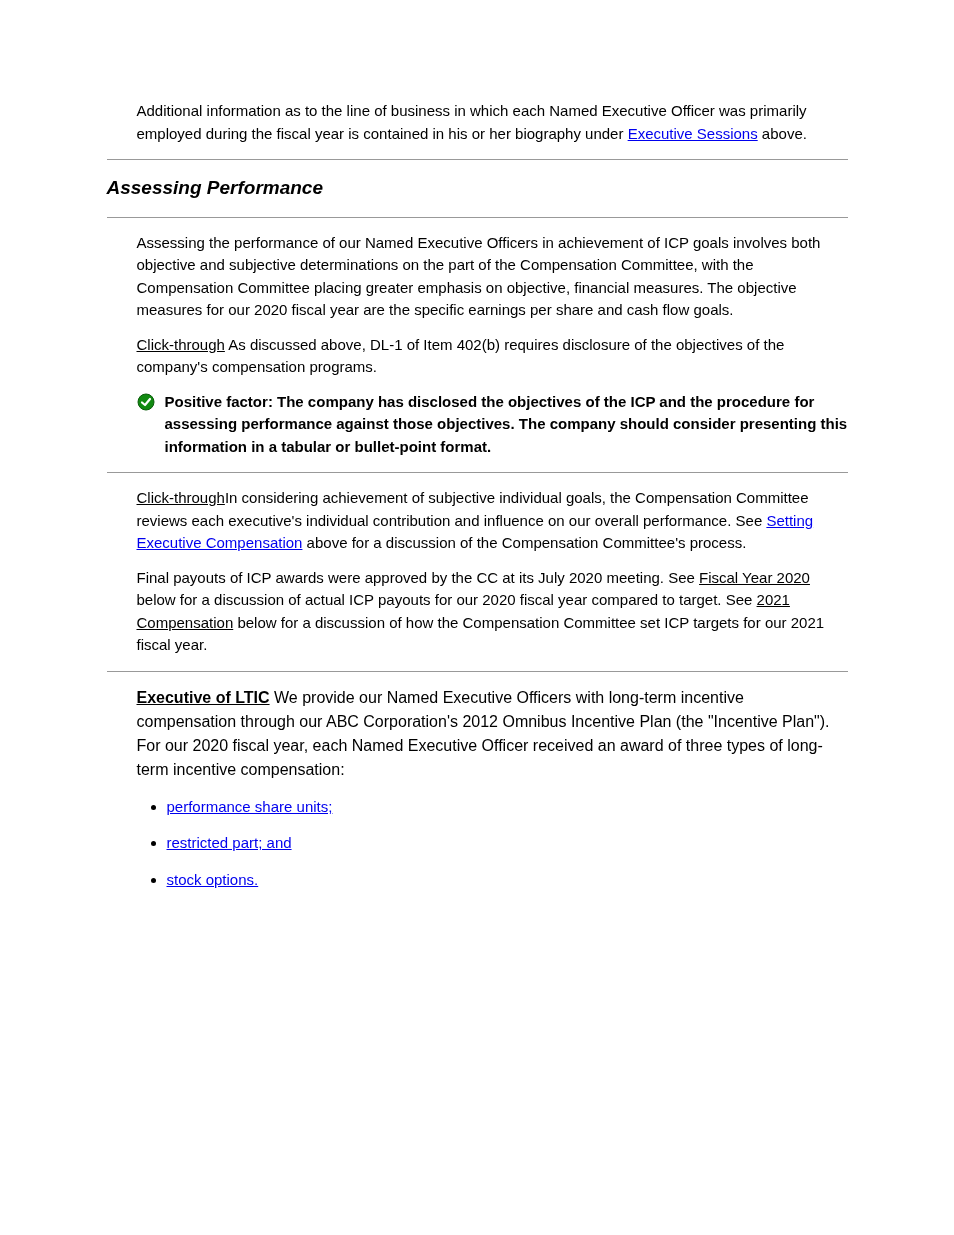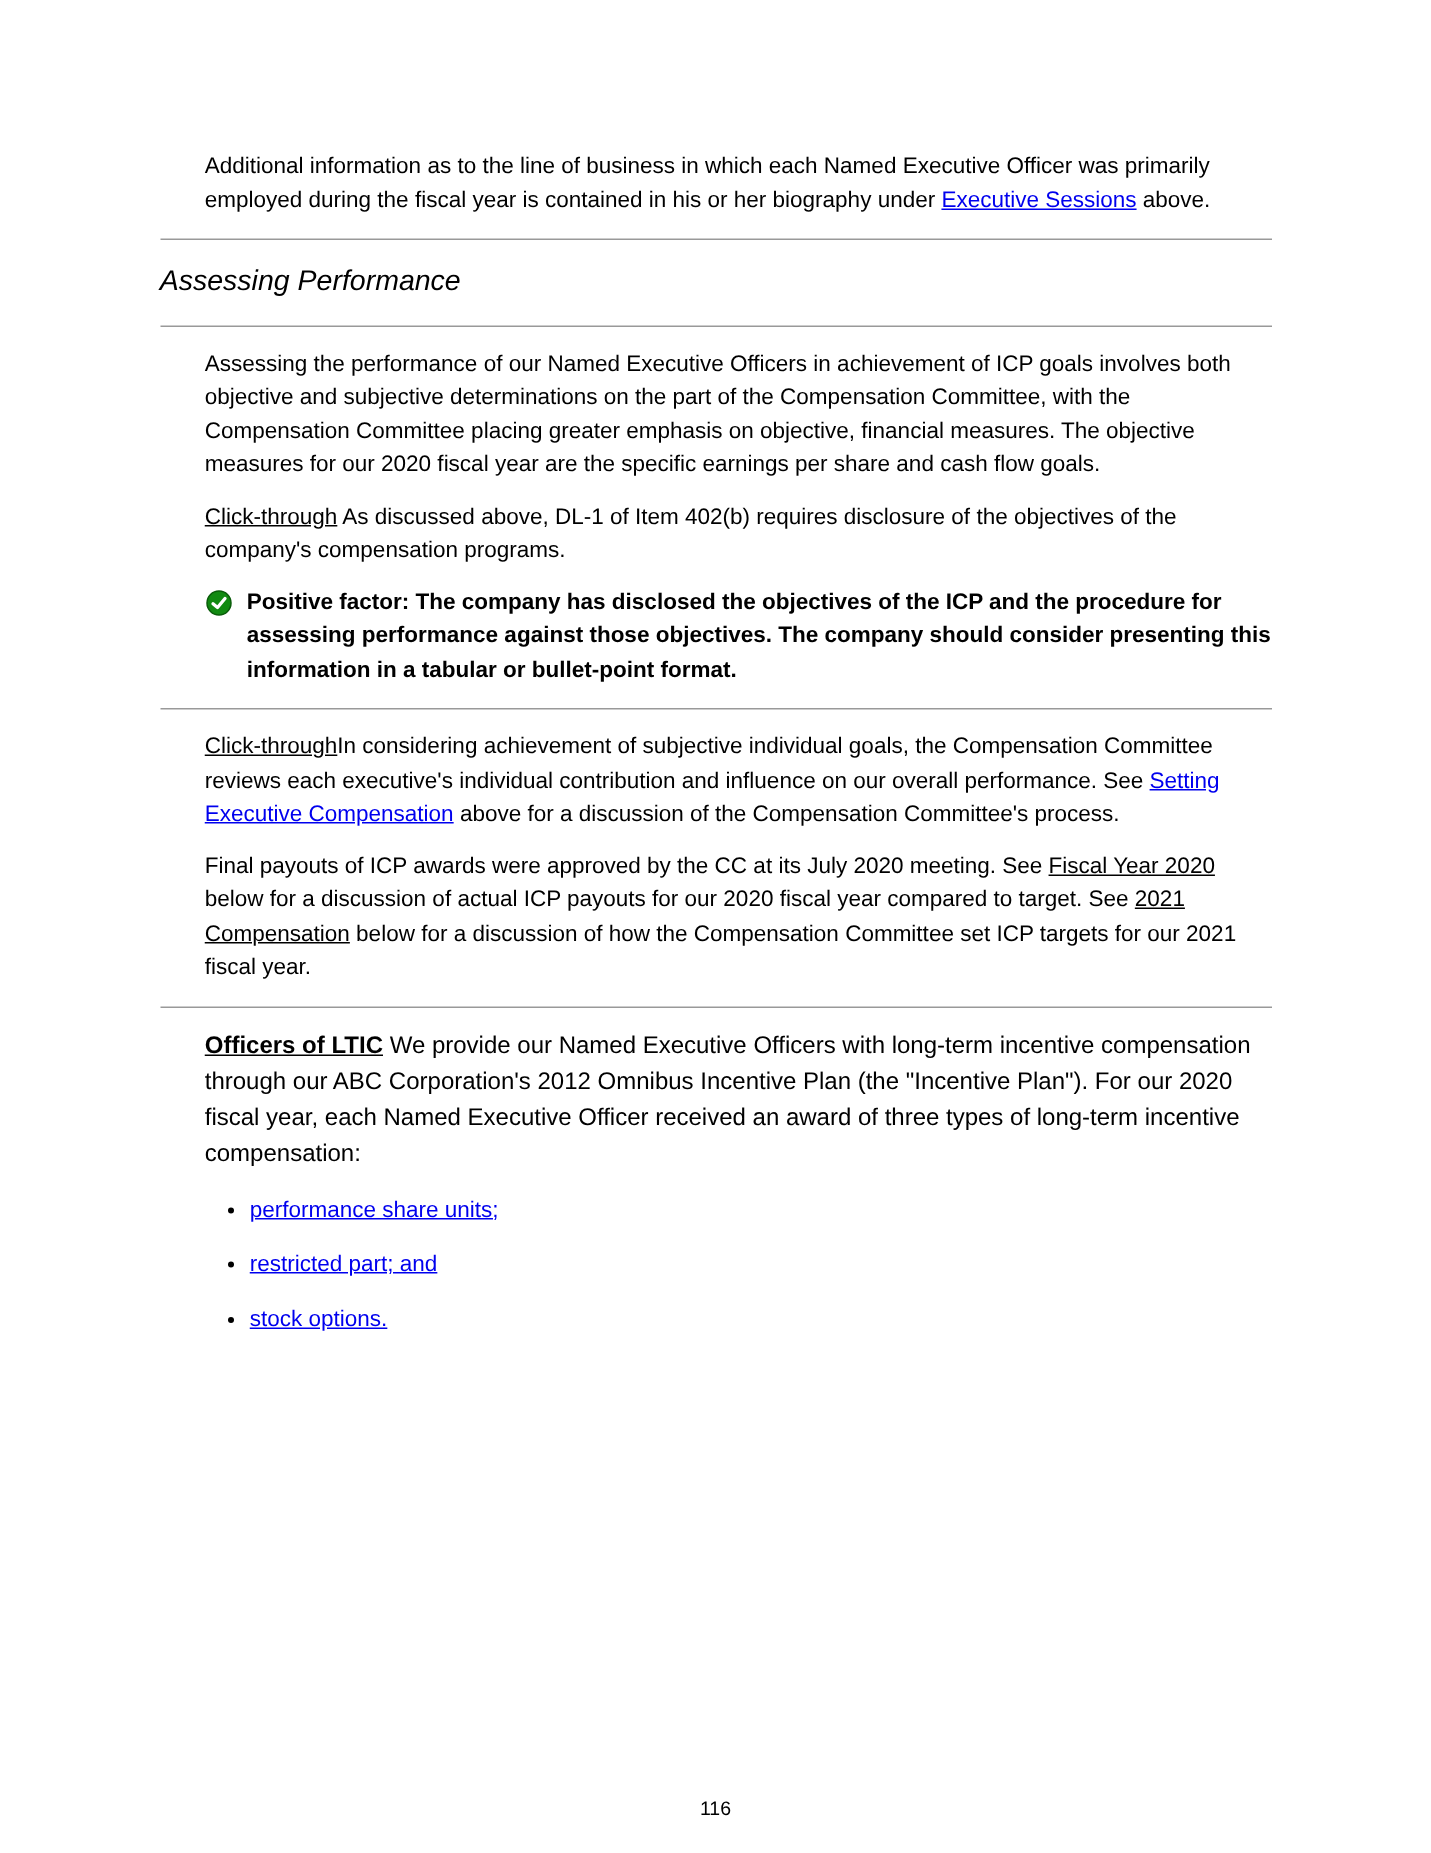--- a/index.html
+++ b/index.html
@@ -28,21 +28,21 @@
     color: #000;
     margin-top: 44px;
   }
   hr.sep {
     border: none;
     border-top: 1px solid #999;
     margin: 14px 0 14px 0;
   }
   .heading {
     font-style: italic;
-    font-weight: normal;
+    font-weight: bold;
     font-size: 19px;
     margin: 8px 0 0 0;
   }
   .indent {
     padding-left: 30px;
   }
   .check-row {
     display: flex;
     align-items: flex-start;
     gap: 10px;
@@ -116,23 +116,22 @@
 
 
   <p class="indent">
     <span>Final payouts of ICP awards were approved by the CC at its July 2020 meeting. See </span><span class="uline">Fiscal Year 2020</span><span> below for a discussion of actual ICP payouts for our 2020 fiscal year compared to target. See </span><span class="uline">2021 Compensation</span><span> below for a discussion of how the Compensation Committee set ICP targets for our 2021 fiscal year.</span>
   </p>
 
   <hr class="sep">
 
 
   <div class="section-title">
-    <span class="uline" style="font-weight:bold">Officers of LTIC</span><span style="font-weight:normal">  We provide our Named Executive Officers with long-term incentive compensation through our ABC Corporation's 2012 Omnibus Incentive Plan (the "Incentive Plan"). For our 2020 fiscal year, each Named Executive Officer received an award of three types of long-term incentive compensation:</span>
+    <span class="uline" style="font-weight:bold">Executive of LTIC</span><span style="font-weight:normal">  We provide our Named Executive Officers with long-term incentive compensation through our ABC Corporation's 2012 Omnibus Incentive Plan (the "Incentive Plan"). For our 2020 fiscal year, each Named Executive Officer received an award of three types of long-term incentive compensation:</span>
   </div>
 
   <ul class="bullets">
     <li><a href="#" class="link">performance share units;</a></li>
     <li><a href="#" class="link">restricted part; and</a></li>
     <li><a href="#" class="link">stock options.</a></li>
   </ul>
 
-  <div class="page-num">116</div>
 </div>
 
 </body></html>

